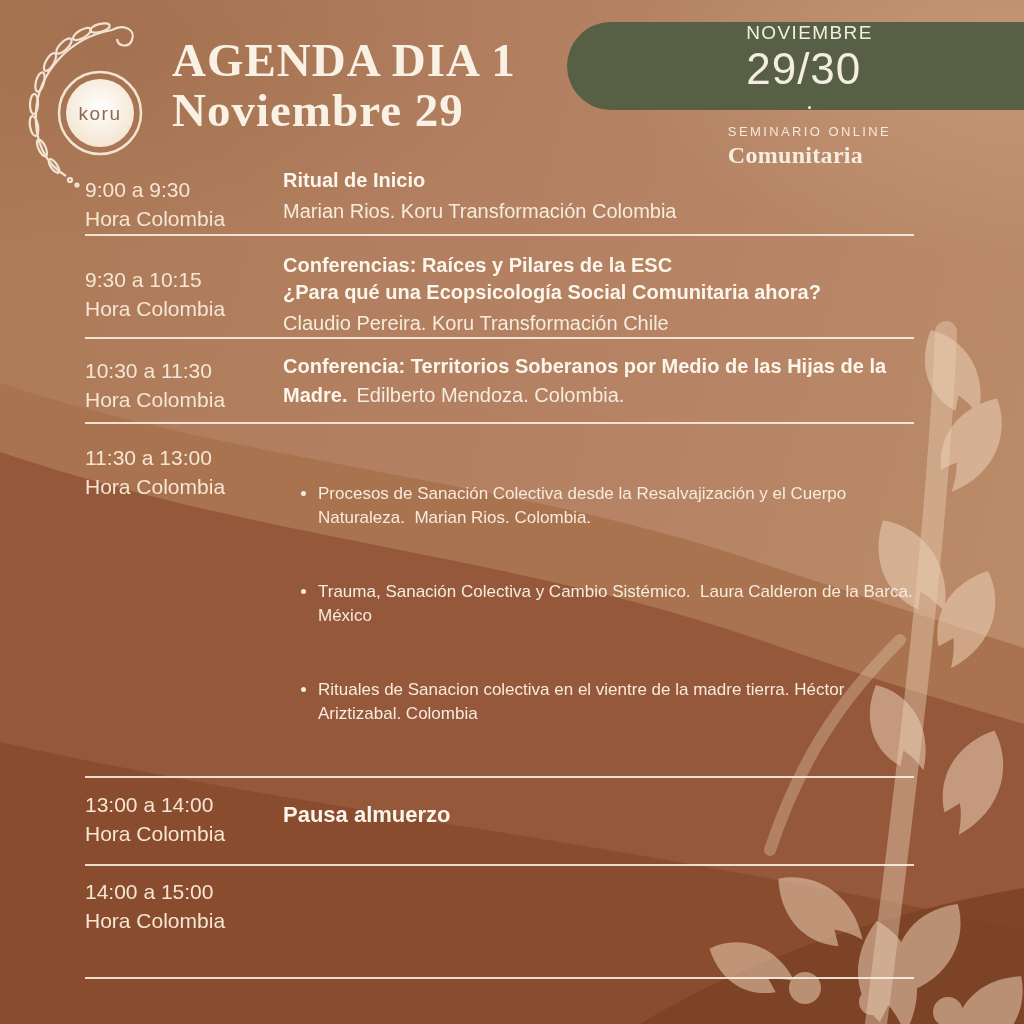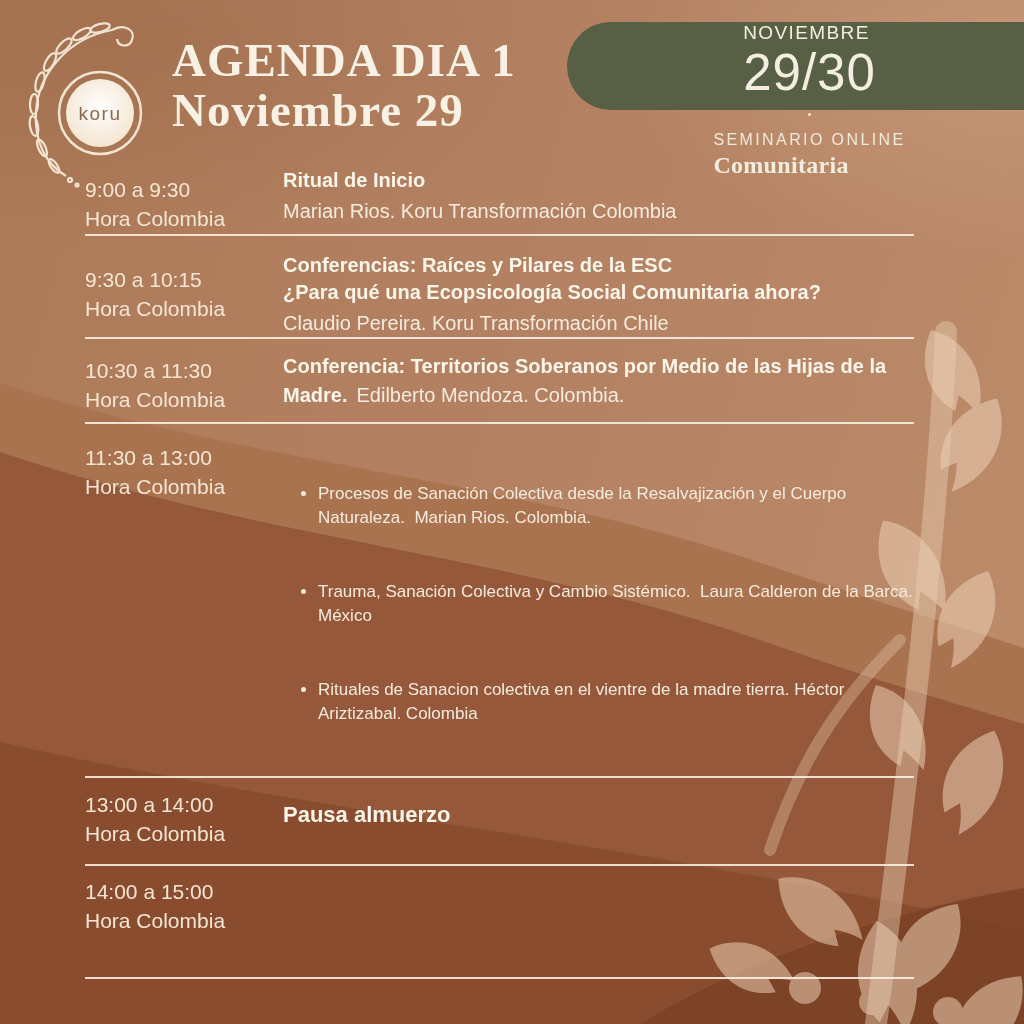--- a/index.html
+++ b/index.html
@@ -24,23 +24,23 @@
     font-family:"Liberation Serif","DejaVu Serif",serif;font-weight:700;
     font-size:47px;line-height:1.06;color:#f9f1e3;letter-spacing:1px;
   }
   .badge{
     position:absolute;left:567px;top:22px;right:0;height:88px;
     background:#576045;border-radius:46px 0 0 46px;
     display:flex;align-items:center;gap:15px;padding-left:28px;
     box-sizing:border-box;color:#f4eee0;flex-direction:column;
   }
   .b-month{font-size:19px;letter-spacing:1.4px;}
-  .b-days{font-size:51px;line-height:1;letter-spacing:1px;margin-top:3px;font-weight:500;}
+  .b-days{font-size:44px;line-height:1;letter-spacing:1px;margin-top:3px;font-weight:500;}
   .b-sep{width:3px;height:62px;background:#f4eee0;border-radius:2px;flex:0 0 3px;}
-  .b-kicker{font-size:16px;letter-spacing:2.4px;margin-bottom:4px;opacity:.96;}
+  .b-kicker{font-size:13px;letter-spacing:2.4px;margin-bottom:4px;opacity:.96;}
   .b-event{font-family:"Liberation Serif","DejaVu Serif",serif;font-weight:700;
     font-size:24px;line-height:1.06;letter-spacing:.3px;}
   
   .schedule{position:absolute;left:85px;top:161px;width:829px;}
   .row{display:flex;box-sizing:border-box;}
   .row.hr{border-bottom:2px solid rgba(250,241,229,.88);}
   .time{flex:0 0 198px;color:#f5e6d4;font-size:21px;line-height:1.38;}
   .content{flex:1;color:#f6ebdd;}
   .stitle{font-weight:700;font-size:20px;color:#fcf5ea;margin:0 0 3px;line-height:1.35;}
   .sline{font-size:20px;line-height:1.42;margin:0;white-space:pre-wrap;}

